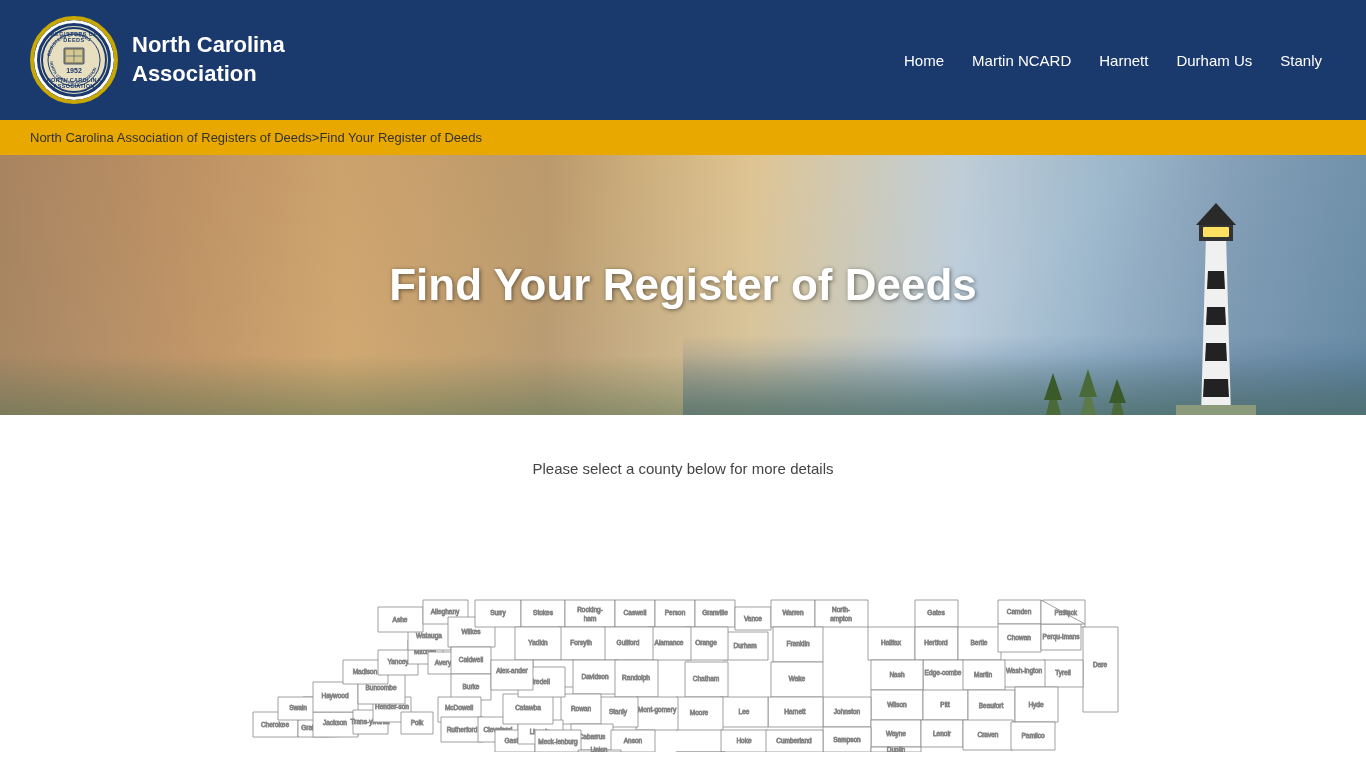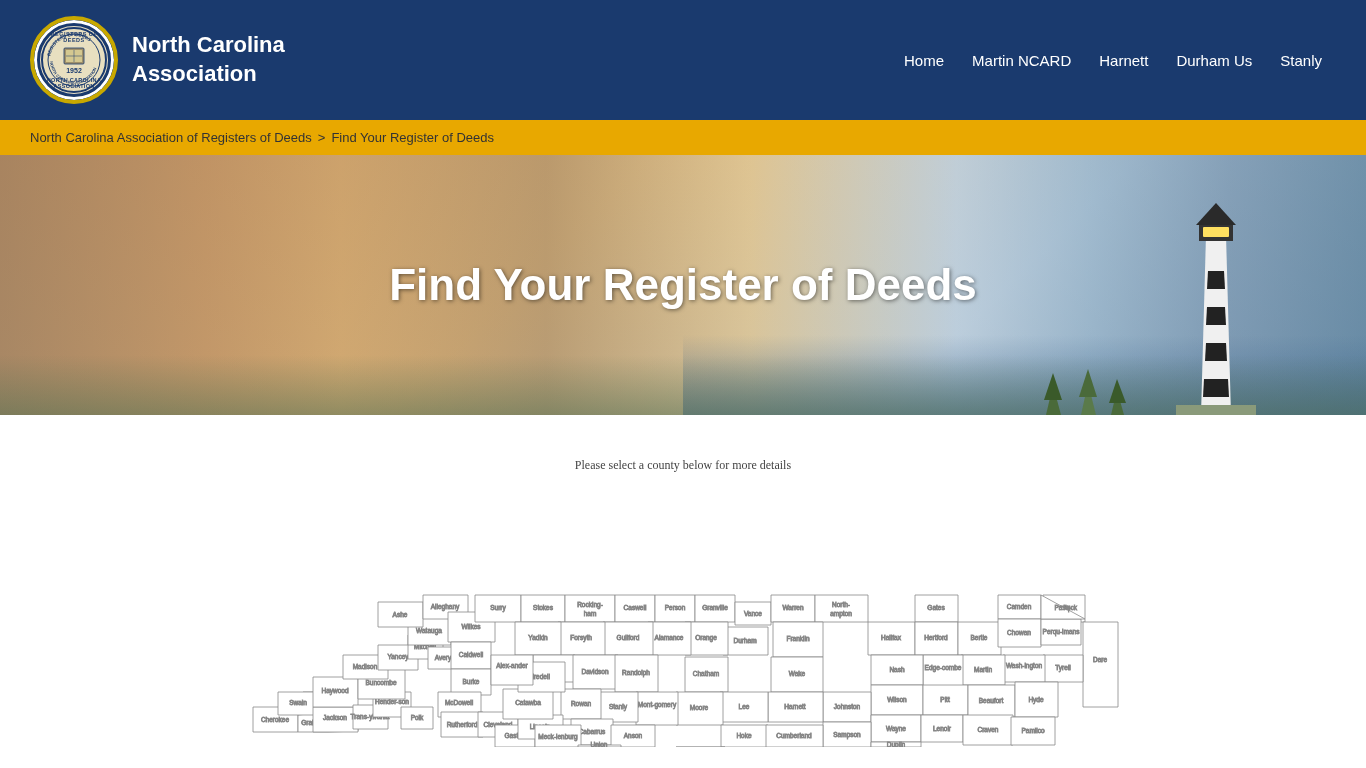--- a/index.html
+++ b/index.html
@@ -97,21 +97,21 @@
       cursor: pointer;
       white-space: nowrap;
     }
 
     
     .breadcrumb-bar {
       background-color: #e8a800;
       padding: 10px 30px;
       display: flex;
       align-items: center;
-      gap: 6px;
+      gap: 0;
       font-size: 13px;
     }
     .breadcrumb-bar a, .breadcrumb-bar span {
       color: #333;
       text-decoration: none;
       cursor: pointer;
     }
     .breadcrumb-separator { color: #555; }
 
     
@@ -165,25 +165,24 @@
       text-shadow: 1px 1px 4px rgba(0,0,0,0.5);
       text-align: center;
     }
 
     
     .content {
       padding: 40px 30px 20px;
       text-align: center;
     }
     .county-instruction {
-      font-size: 12px;
+      font-size: 15px;
       color: #444;
       line-height: 1.8;
       margin-bottom: 20px;
-      font-family: Liberation Serif, serif;
     }
     .county {
       fill: #fff;
       stroke: #888;
       stroke-width: 0.8;
       cursor: pointer;
     }
     .county-label {
       font-size: 6.5px;
       fill: #222;

